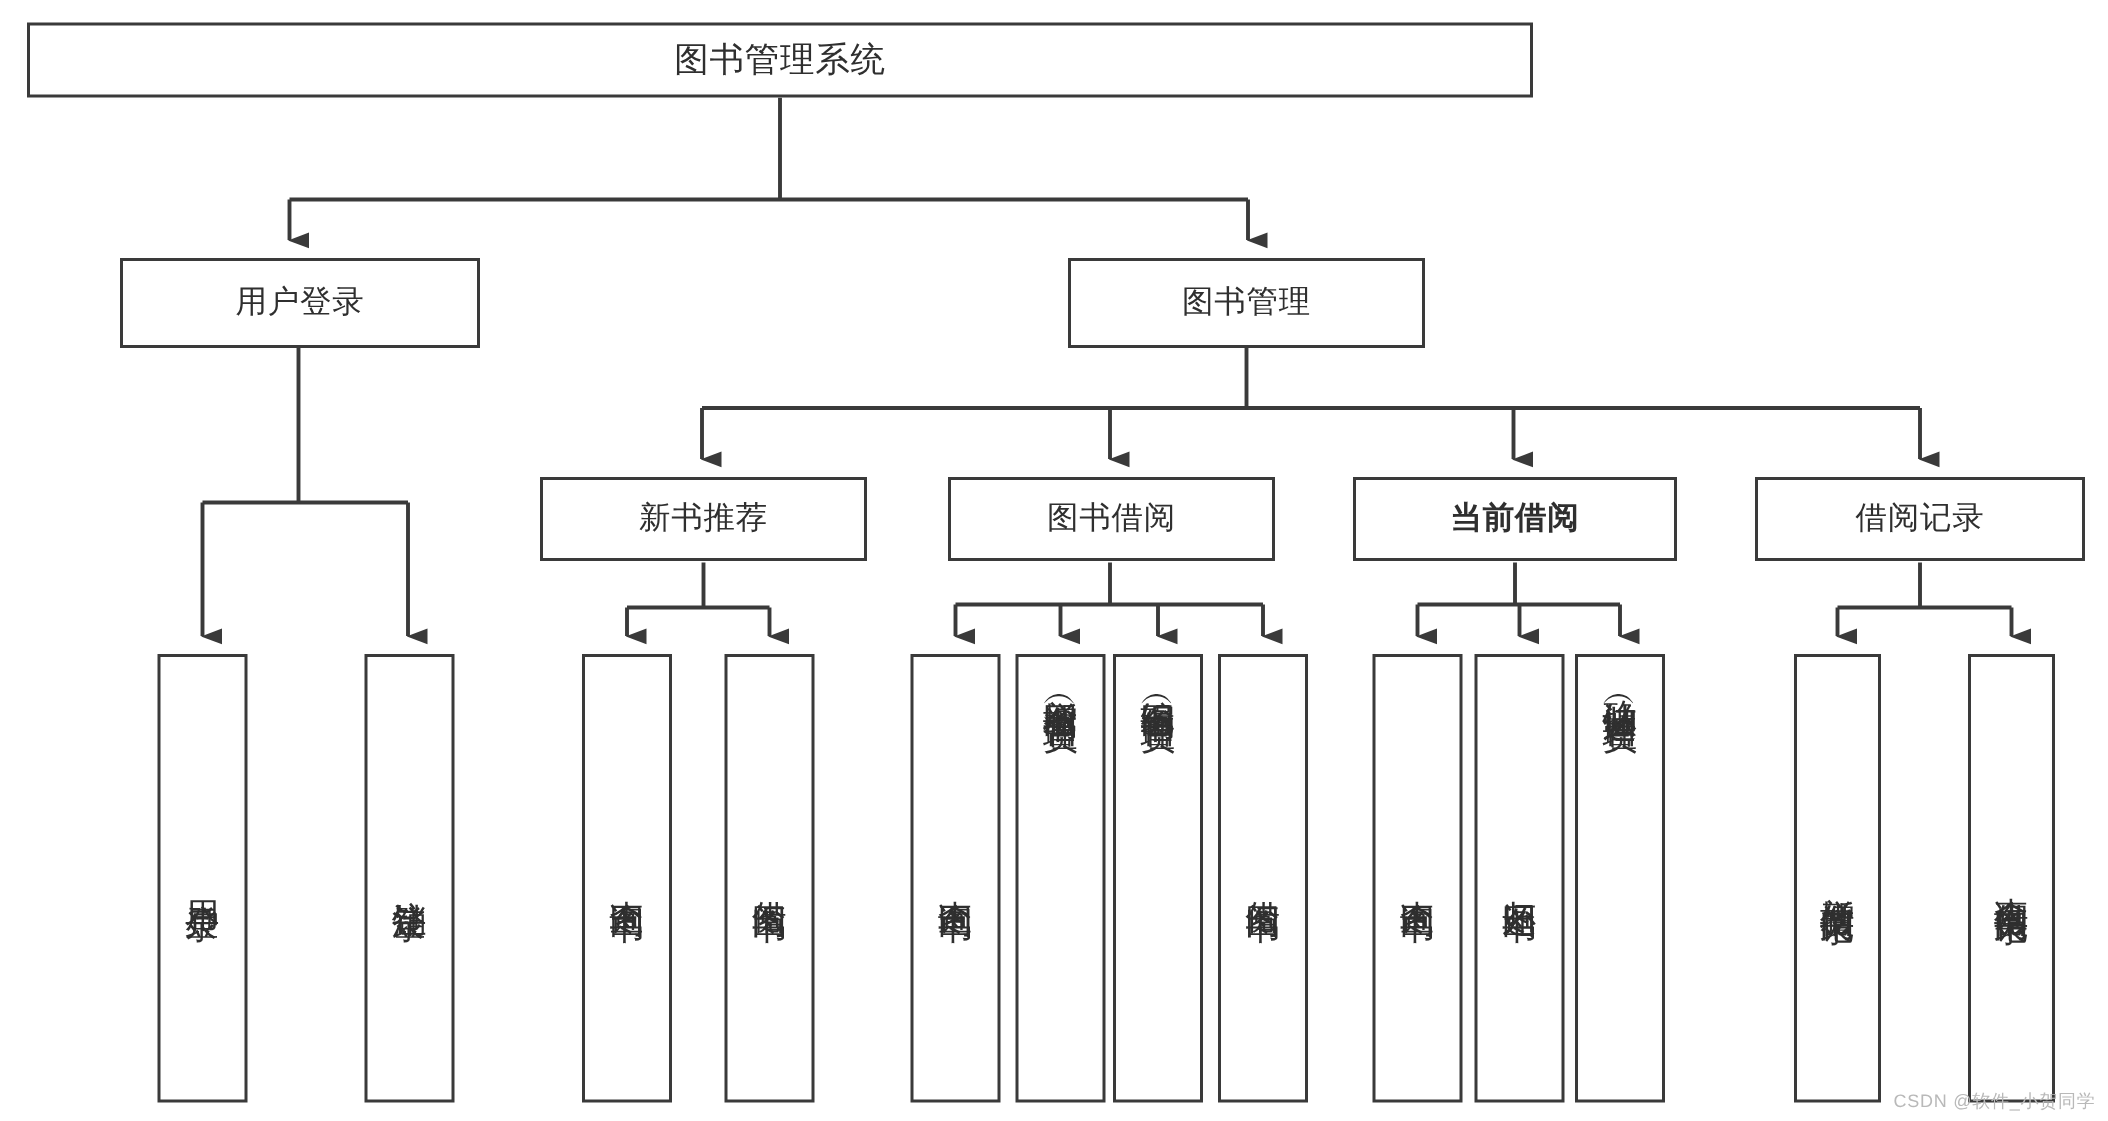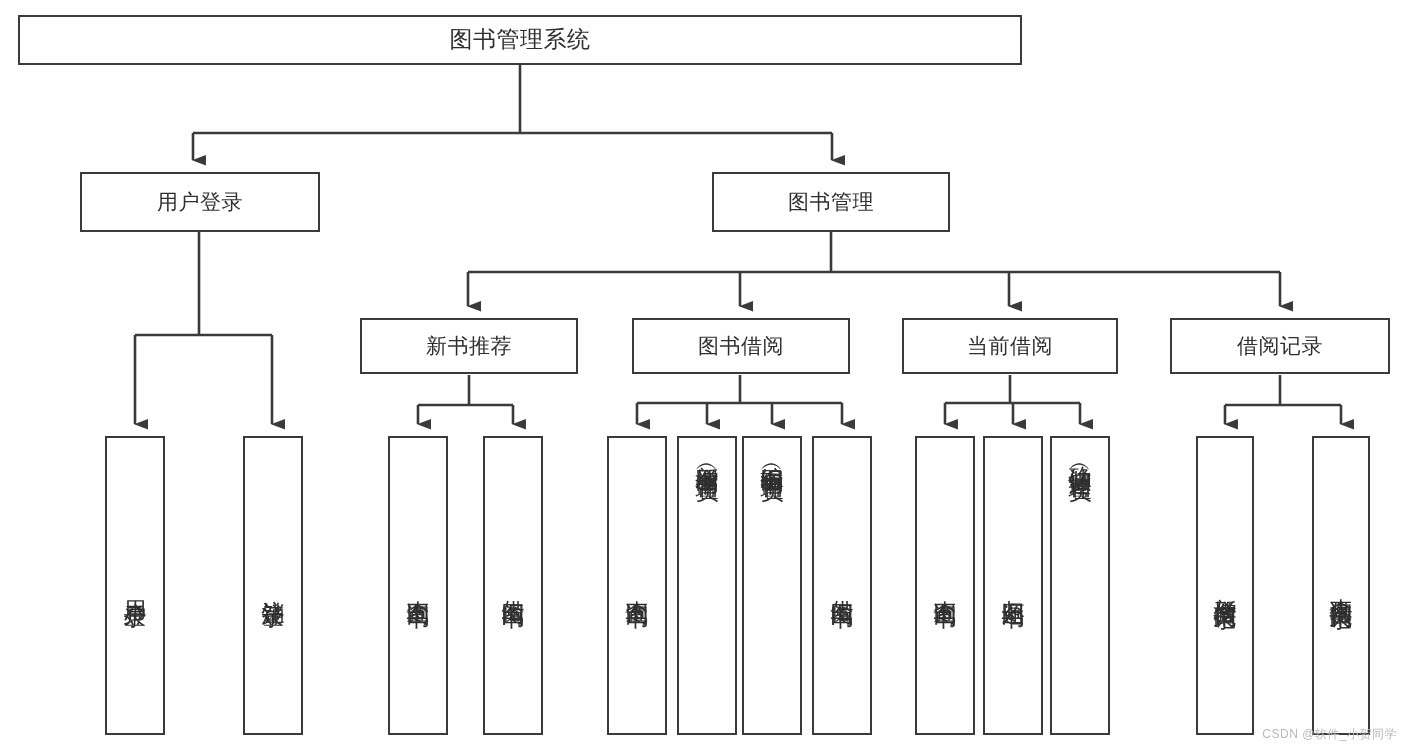--- a/index.html
+++ b/index.html
@@ -153,21 +153,21 @@
   <div class="node horiz" style="left:360px; top:318px; width:218px; height:56px;">
     <span class="label">新书推荐</span>
   </div>
 
   <div class="node horiz" style="left:712px; top:172px; width:238px; height:60px;">
     <span class="label">图书管理</span>
   </div>
   <div class="node horiz" style="left:632px; top:318px; width:218px; height:56px;">
     <span class="label">图书借阅</span>
   </div>
-  <div class="node horiz" style="left:902px; top:318px; width:216px; height:56px;">
+  <div class="node horiz" style="left:902px; top:318px; width:216px; height:56px;font-weight:bold;">
     <span class="label">当前借阅</span>
   </div>
   <div class="node horiz" style="left:1170px; top:318px; width:220px; height:56px;">
     <span class="label">借阅记录</span>
   </div>
 
   <div class="node vert center" style="left:105px; top:436px; width:60px; height:299px;">
     <span class="label">用户登录</span>
   </div>
   <div class="node vert center" style="left:243px; top:436px; width:60px; height:299px;">

